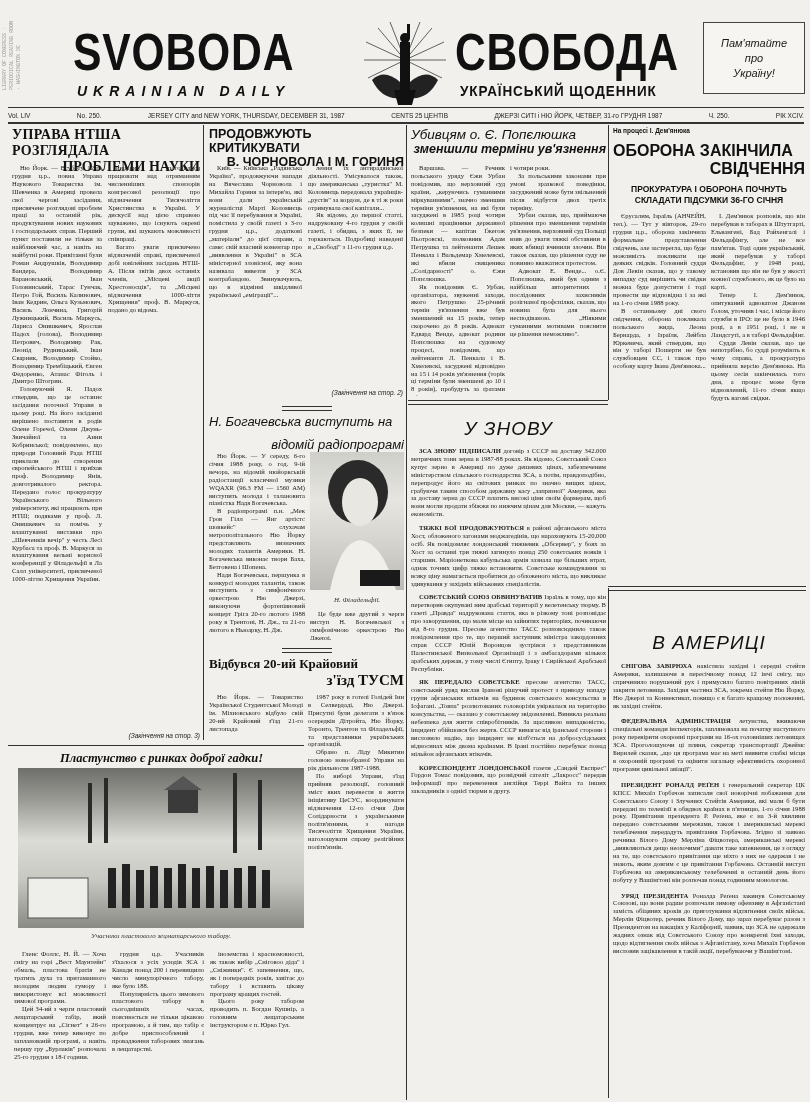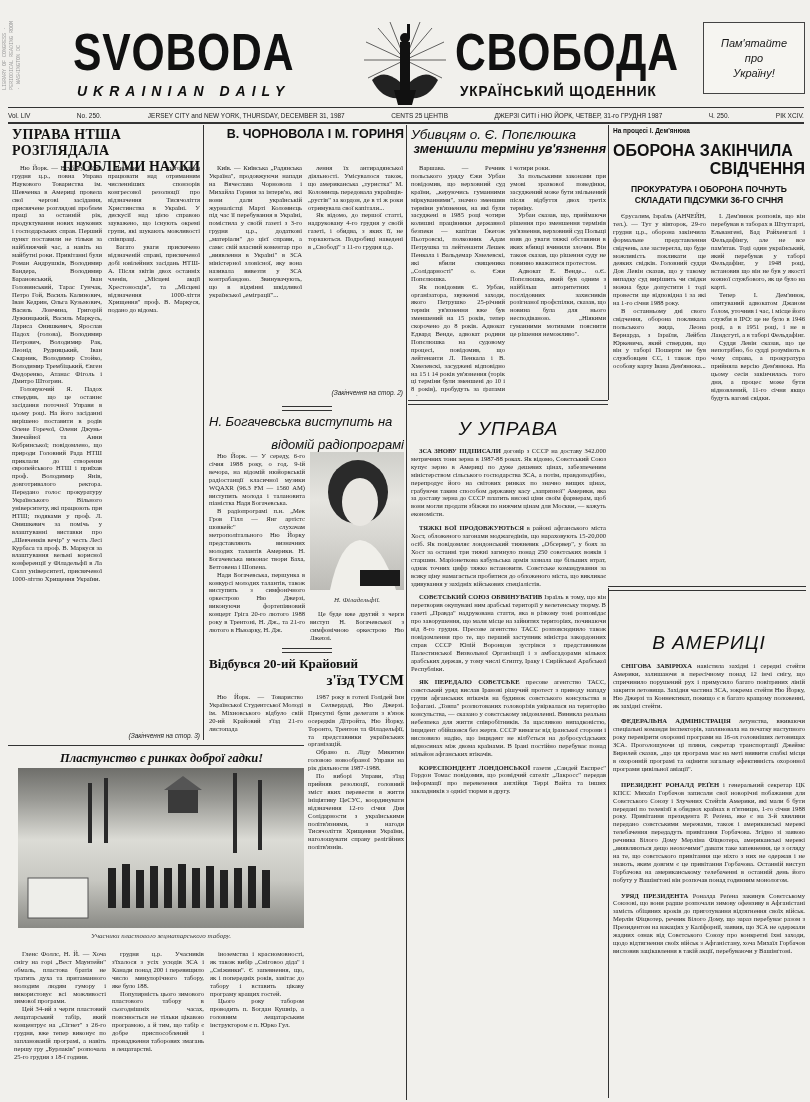--- a/index.html
+++ b/index.html
@@ -94,20 +94,21 @@
   <p>Ню Йорк. — Всуботу, 12-го грудня ц.р., повна Управа Наукового Товариства ім. Шевченка в Америці провела свої чергові засідання, присвячене розглядові проблем праці за останній рік, продуктування нових наукових і господарських справ. Перший пункт поставили не тільки за найближчий час, а навіть на майбутні роки. Привітанні були Роман Андрушків, Володимир Бандера, Володимир Барановський, Іван Головинський, Тарас Гунчак, Петро Гой, Василь Калинович, Іван Кедрин, Ольга Кузьмович, Василь Лончина, Григорій Лужницький, Василь Маркусь, Лариса Онишкевич, Ярослав Падох (голова), Володимир Петрович, Володимир Рак, Леонід Рудницький, Іван Сварник, Володимир Стойко, Володимир Трембіцький, Євген Федоренко, Атанас Фіголь і Дмитро Штогрин.</p>
   <p>Головуючий Я. Падох ствердив, що це останнє засідання поточної Управи в цьому році. На його засіданні вирішено поставити в родів Олене Горечої, Олени Джунь-Звичайної та Анни Кобринської; повідомлено, що природи Головний Рада НТШ приклали до створення європейського НТШ і приїхав проф. Володимир Янів, довготривалого ректора. Передано голос прокуратуру Українського Вільного університету, які працюють при НТШ; подяками у проф. Л. Онишкевич за помічь у влаштуванні виставки про „Шевченків вечір" у честь Лесі Курбаса та проф. В. Маркуся за влаштування вельмі корисної конференції у Філадельфії в Ла Салл університеті, присвяченої 1000-літтю Хрищення України.</p>
 </div>
 <div class="abs body" style="left:108px;top:164px;width:92px;height:570px;">
   <p>ницький погодилися працювати над отриманням численніших спонзорів конгресової резолюції про відзначення Тисячоліття Христинства в Україні. У дискусії над цією справою зауважено, що існують окремі групи, які шукають можливості співпраці.</p>
   <p>Багато уваги присвячено відзначеній справі, присвяченої добі ювілейних засідань НТШ-А. Після звітів двох останніх членів, „Місцеві акції Хрестоносців", та „Місцеві відзначення 1000-ліття Хрищення" проф. В. Маркуся, подано до відома.</p>
 </div>
 <div class="abs cont" style="left:108px;top:732px;width:92px;">(Закінчення на стор. 3)</div>
 
 <div class="abs" style="left:209px;top:127px;width:195px;">
+  <div class="headline" style="font-size:12.5px;">ПРОДОВЖУЮТЬ КРИТИКУВАТИ</div>
   <div class="headline" style="font-size:12.5px;text-align:right;">В. ЧОРНОВОЛА І М. ГОРИНЯ</div>
 </div>
 <div class="abs body" style="left:209px;top:164px;width:93px;height:235px;">
   <p>Київ. — Київська „Радянська Україна", продовжуючи напади на Вячеслава Чорновола і Михайла Гориня за інтерв'ю, які вони дали українській журналістці Марті Коломиєць під час її перебування в Україні, помістила у своїй газеті з 3-го грудня ц.р., додаткові „матеріали" до цієї справи, а саме: свій власний коментар про „виявлення в Україні" в ЗСА міністерної зловісної, яку вона називала вивезти у ЗСА контрабандою. Звинувачують, що в відмінні шкідливої української „еміграції"...</p>
 </div>
 <div class="abs body" style="left:308px;top:164px;width:95px;height:225px;">
   <p>лення їх антирадянської діяльності. Умісувалося також, що американська „туристка" М. Коломиєць передовала українців-„рустів" за кордон, де в ті ж роки отримувала свої капітали...</p>
   <p>Як відомо, до першої статті, надруковану 4-го грудня у своїй газеті, і обидва, з яких її, не торкаються. Подробиці наведені в „Свободі" з 11-го грудня ц.р.</p>
 </div>
 <div class="abs cont" style="left:308px;top:389px;width:95px;">(Закінчення на стор. 2)</div>
@@ -217,21 +218,21 @@
   <p>Єрусалим, Ізраїль (АНЧЕЙН, тел.). — Тут у вівторок, 29-го грудня ц.р., оборона закінчила формальне представлення свідчень, але застерегла, що буде можливість покликати ще деяких свідків. Головний суддя Дов Левін сказав, що у такому випадку суд вирішить чи свідки можна буде допустити і тоді провести ще відповідна і за які на 1-го січня 1988 року.</p>
   <p>В останньому дні свого свідчення, оборона покликала польського жида, Леона Бернарда, з Ізраїля, Лейбла Юркевича, який ствердив, що він у таборі Пошерти не був службовцем СС, і також про особову карту Івана Дем'янюка...</p>
 </div>
 <div class="abs body" style="left:711px;top:212px;width:94px;height:372px;">
   <p>І. Дем'янюк розповів, що він перебував в таборах в Штутгарті, Ельвангені, Бад Райхенгалі і Фельдафінгу, але не все пам'ятав. Тоді один український, який перебував у таборі Фельдафінг, у 1948 році, встановив що він не був у якості кожної службового, як це було на карті.</p>
   <p>Тепер І. Дем'янюк, опитуваний адвокатом Джаном Ґолом, уточнив і час, і місце його служби в ІРО: це не було в 1946 році, а в 1951 році, і не в Ландсгуті, а в таборі Фельдафінг.</p>
   <p>Суддя Левін сказав, що це непотрібно, бо судді розуміють в чому справа, а прокуратура прийняла версію Дем'янюка. На цьому сесія закінчилась того дня, а процес може бути відновлений, 11-го січня якщо будуть вагомі свідки.</p>
 </div>
 
 <div class="abs hrule2" style="left:408px;top:400px;width:200px;"></div>
-<div class="abs section-head" style="left:411px;top:418px;width:195px;">У УПРАВА</div>
+<div class="abs section-head" style="left:411px;top:418px;width:195px;">У ЗНОВУ</div>
 <div class="abs body" style="left:411px;top:447px;width:195px;height:650px;">
   <p style="margin-bottom:6px"><span class="lead">ЗСА ЗНОВУ ПІДПИСАЛИ</span> <span>договір з СССР на доставу 342.000 метричних тонн зерна в 1987-88 роках. Як відомо, Совєтський Союз купує зерно в Америці по дуже дешевих цінах, забезпеченим міністерством сільського господарства ЗСА, а потім, правдоподібно, перепродує його на світових ринках по значно вищих цінах, грабуючи таким способом державну касу „запрязної" Америки, яка за доставу зерна до СССР платить високі ціни своїм фармерам, щоб вони могли продати збіжжя по нижчим цінам для Москви, — кажуть економісти.</span></p>
   <p style="margin-bottom:6px"><span class="lead">ТЯЖКІ БОЇ ПРОДОВЖУЮТЬСЯ</span> <span>в районі афганського міста Хост, обложеного загонами моджагедінів, що нараховують 15-20,000 осіб. Як повідомляє лондонський тижневик „Обсервер", у боях за Хост за останні три тижні загинуло понад 250 совєтських вояків і старшин. Маріонеткова кабульська армія зазнала ще більших втрат, однак точних цифр тяжко встановити. Совєтське командування за всяку ціну намагається пробитися до обложеного міста, що викликає здивування у західніх військових спеціалістів.</span></p>
   <p style="margin-bottom:6px"><span class="lead">СОВЄТСЬКИЙ СОЮЗ ОБВИНУВАТИВ</span> <span>Ізраїль в тому, що він перетворив окупувані ним арабські території у велетенську тюрму. В газеті „Правда" надрукована стаття, яка в різкому тоні розповідає про заворушення, що мали місце на зайнятих територіях, починаючи від 8-го грудня. Пресове агентство ТАСС розповсюднило також повідомлення про те, що перший заступник міністра закордонних справ СССР Юлій Воронцов зустрівся з представником Палестинської Визвольної Організації і з амбасадорами кількох арабських держав, у тому числі Єгипту, Іраку і Сирійської Арабської Республіки.</span></p>
   <p style="margin-bottom:6px"><span class="lead">ЯК ПЕРЕДАЛО СОВЄТСЬКЕ</span> <span>пресове агентство ТАСС, совєтський уряд вислав Іранові рішучий протест з приводу нападу групи афганських втікачів на будинок совєтського консульства в Ісфагані. „Товпа" розлютованих головорізів увірвалася на територію консульства, — сказано у совєтському звідомленні. Виникла реальна небезпека для життя співробітників. За щасливою випадковістю, інцидент обійшовся без жертв. СССР вимагає від іранської сторони і висловило надію, що інцидент не вілб'ється на добросусідських відносинах між двома країнами. В Ірані постійно перебуває понад мільйон афганських втікачів.</span></p>
   <p style="margin-bottom:6px"><span class="lead">КОРЕСПОНДЕНТ ЛОНДОНСЬКОЇ</span> <span>газети „Сандей Експрес" Гордон Томас повідомив, що розвідчий сателіт „Лакросс" передав інформації про перевезення англійця Террі Вайта та інших закладників з однієї тюрми в другу.</span></p>
 </div>
 
 <div class="abs hrule2" style="left:608px;top:586px;width:198px;"></div>
 <div class="abs section-head" style="left:613px;top:632px;width:192px;">В АМЕРИЦІ</div>

